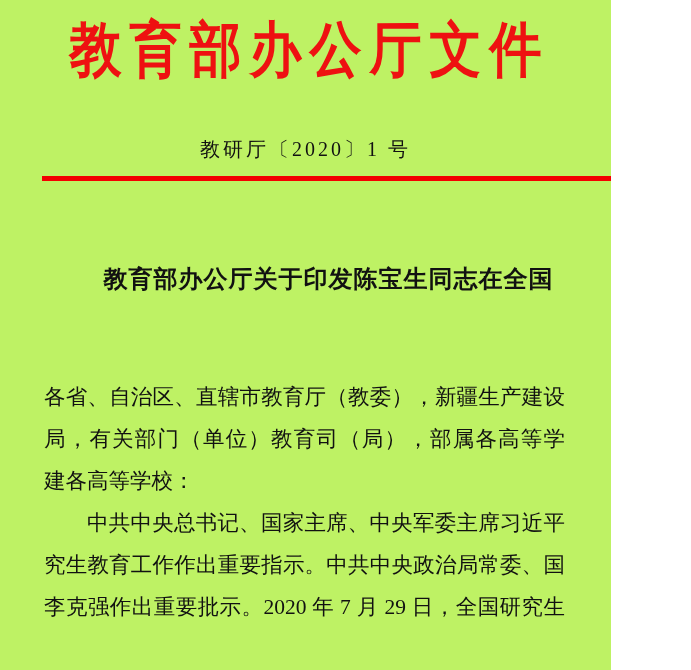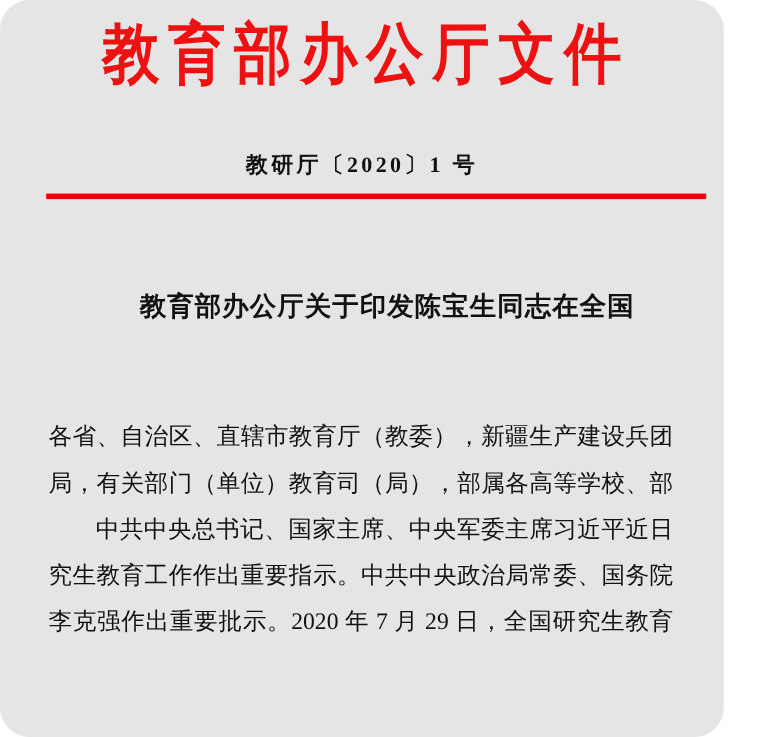--- a/index.html
+++ b/index.html
@@ -1,44 +1,42 @@
 <!DOCTYPE html>
 <html><head>
 <meta charset="utf-8">
 <style>
   html, body { margin: 0; padding: 0; background: #ffffff; }
   .page {
     position: relative;
-    width: 658px;
+    width: 611px;
     height: 670px;
-    background: #e5e5e5;
+    background: #bef264;
     overflow: hidden;
     font-family: "Liberation Serif", "DejaVu Serif", serif;
     color: #111111;
-    border-radius: 27px;
   }
   .doc-header {
     padding-top: 16px;
     text-align: center;
     font-size: 52px;
     font-weight: bold;
     line-height: 56px;
     letter-spacing: 8px;
     text-indent: 8px;
     white-space: nowrap;
     transform: scaleY(1.15);
     transform-origin: center top;
   }
   .doc-number {
     margin-top: 64px;
     text-align: center;
     font-size: 20px;
     letter-spacing: 3px;
     color: #111111;
-    font-weight: bold;
   }
   .red-rule {
     margin-top: 13px;
     margin-left: 42px;
     width: 600px;
     height: 5px;
   }
   .doc-title {
     margin-top: 70px;
     text-align: center;
@@ -76,20 +74,21 @@
   <div class="red-rule" style="background: rgb(244, 0, 0);"></div>
 
   <div class="doc-title">
       <div class="title-line">教育部办公厅关于印发陈宝生同志在全国</div>
     </div>
 
   <div class="doc-body">
       <div>
         <div class="body-line fill">各省、自治区、直辖市教育厅（教委），新疆生产建设兵团教育</div>
         <div class="body-line fill">局，有关部门（单位）教育司（局），部属各高等学校、部省合</div>
+        <div class="body-line">建各高等学校：</div>
       </div>
       <div>
         <div class="body-line fill indent">中共中央总书记、国家主席、中央军委主席习近平近日就研</div>
         <div class="body-line fill">究生教育工作作出重要指示。中共中央政治局常委、国务院总理</div>
         <div class="body-line fill">李克强作出重要批示。2020 年 7 月 29 日，全国研究生教育会议</div>
       </div>
     </div>
 
 </div>
 

